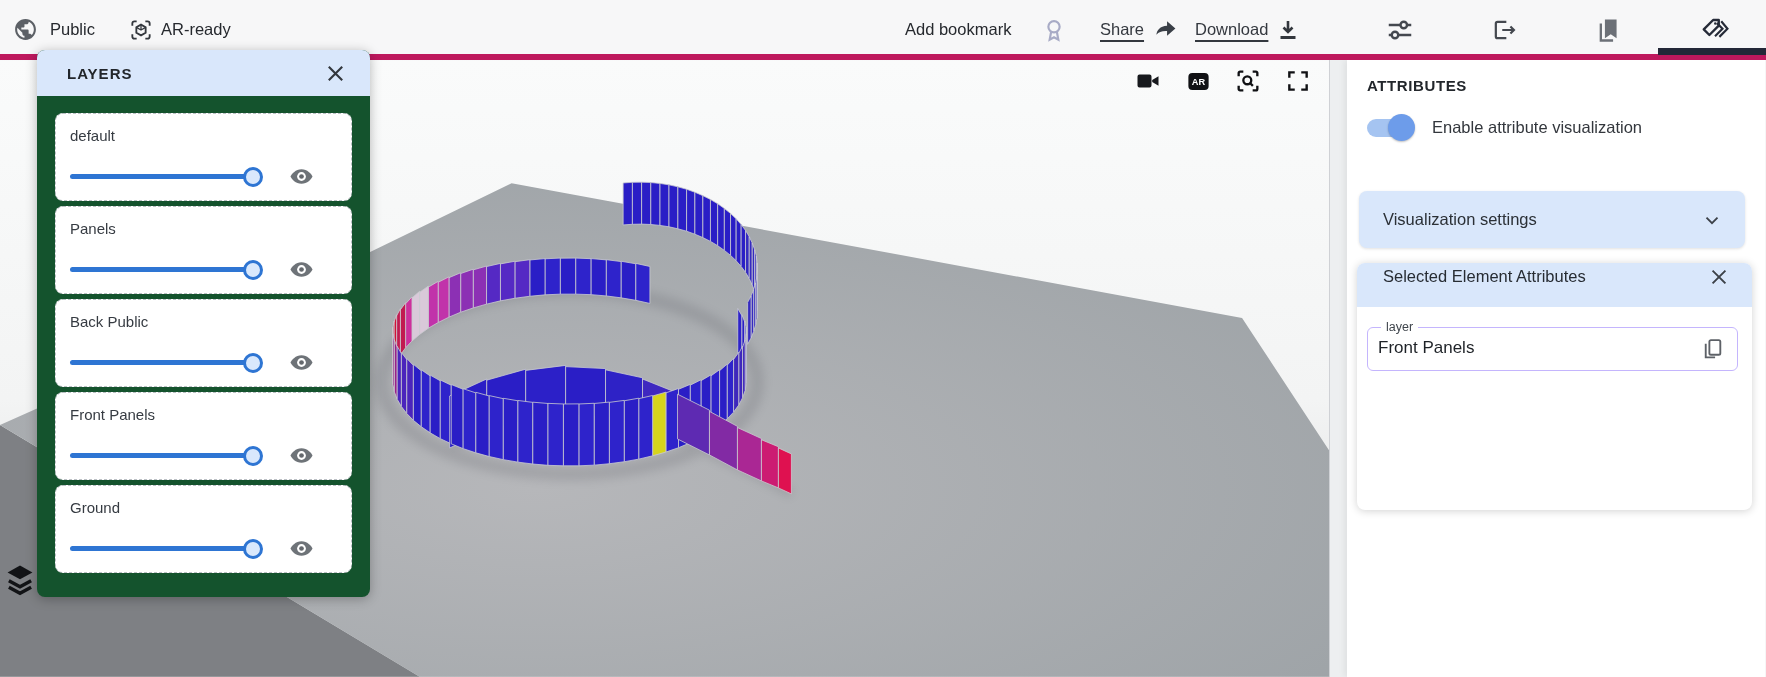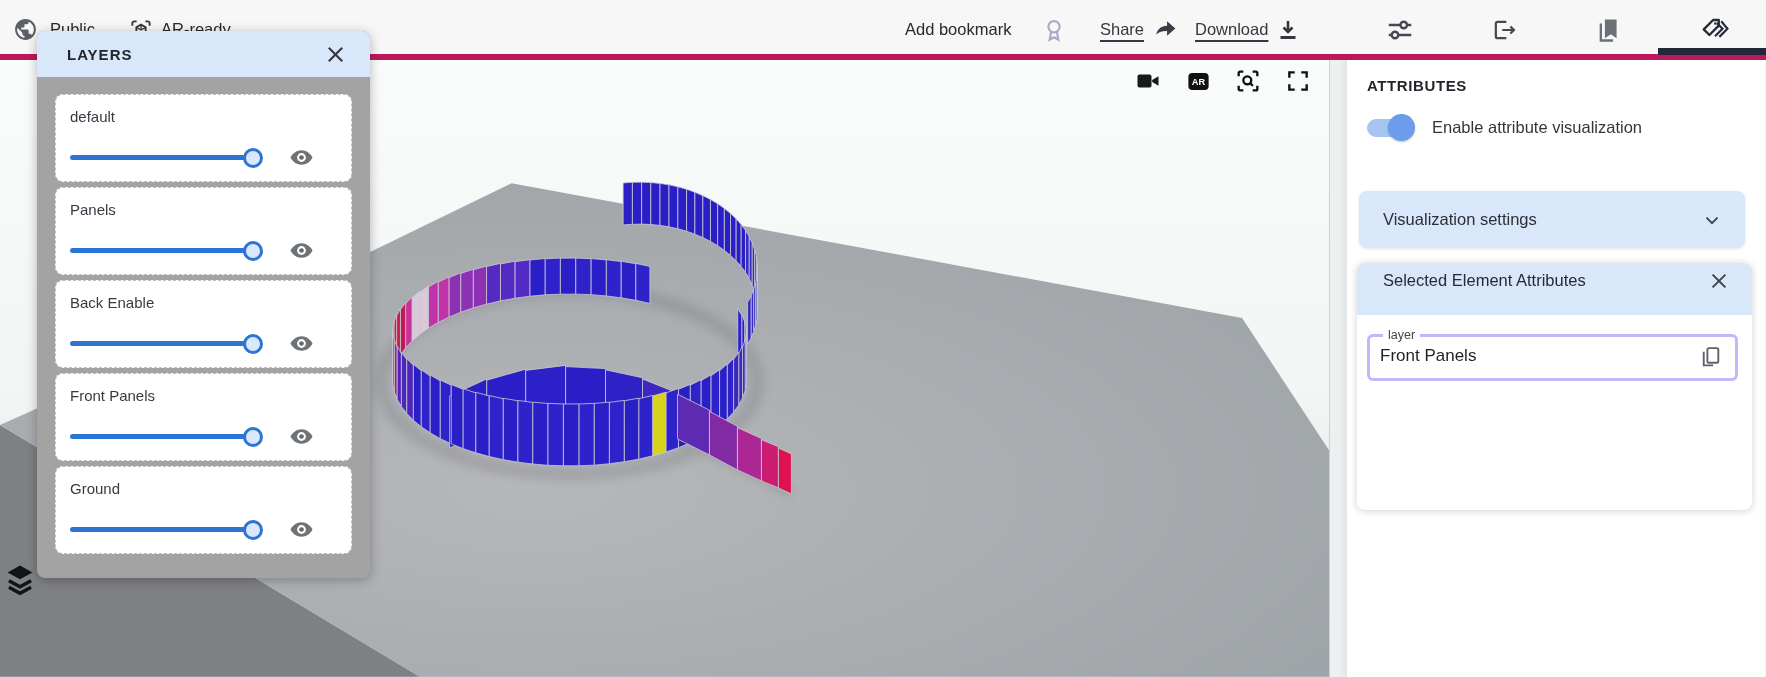--- a/index.html
+++ b/index.html
@@ -22,21 +22,21 @@
   .viewport{position:relative;width:1330px;height:617px;background:#f4f5f6;border-right:1px solid #cfd1d5;}
   .vp-gutter{width:17px;height:617px;background:#edeff0;}
 
   
   .hud{position:absolute;top:4px;right:14px;display:flex;gap:16px;z-index:2;}
 
   .layers-fab{position:absolute;left:4px;top:503px;width:32px;height:34px;z-index:2;
               display:flex;align-items:center;justify-content:center;cursor:pointer;}
 
   
-  .layers-panel{position:absolute;left:37px;top:31px;width:333px;height:547px;background:#a3a3a3;
+  .layers-panel{position:absolute;left:37px;top:50px;width:333px;height:547px;background:#14532d;
                 border-radius:8px;box-shadow:0 2px 12px rgba(0,0,0,.28);z-index:5;overflow:hidden;}
   .layers-header{height:46px;background:#d9e7fb;display:flex;align-items:center;
                  justify-content:space-between;padding:0 18px 0 30px;}
   .layers-title{font-size:15px;font-weight:700;letter-spacing:1px;color:#22262b;}
   .layers-body{padding:17px 18px 0 18px;}
   .layer-item{position:relative;height:88px;border:1.4px dashed #bcc0c5;border-radius:8px;
               margin-bottom:5px;background:#fff;padding:13px 14px 0 14px;}
   .layer-name{font-size:15px;color:#363b42;}
   .slider-row{display:flex;align-items:center;margin-top:19px;}
   .slider{position:relative;width:184px;height:5px;border-radius:3px;background:#2e75d3;cursor:pointer;}
@@ -53,24 +53,24 @@
   .toggle{position:relative;width:47px;height:18px;border-radius:9px;background:#a5c4f1;cursor:pointer;}
   .toggle-thumb{position:absolute;left:21px;top:-4.5px;width:27px;height:27px;border-radius:50%;
                 background:#6d9cea;box-shadow:0 1px 2px rgba(0,0,0,.25);}
   .toggle-label{margin-left:18px;font-size:16.5px;color:#33373d;}
   .viz-bar{position:absolute;left:12px;top:131px;width:386px;height:57px;background:#d9e7fb;
            border-radius:8px;display:flex;align-items:center;justify-content:space-between;
            padding:0 22px 0 24px;cursor:pointer;box-shadow:0 1px 3px rgba(0,0,0,.12);}
   .viz-label{font-size:16.5px;color:#2b3036;}
   .sel-card{position:absolute;left:10px;top:203px;width:395px;height:247px;background:#ffffff;
             border-radius:8px;box-shadow:0 1px 8px rgba(0,0,0,.18);overflow:hidden;}
-  .sel-header{height:52px;background:#d9e7fb;display:flex;align-items:center;
+  .sel-header{height:44px;background:#d9e7fb;display:flex;align-items:center;
               justify-content:space-between;padding:0 16px 17px 26px;}
   .sel-title{font-size:16.5px;color:#272c33;}
-  .attr-field{border:3px solid #c4b5fd;border-radius:6px;margin:13px 14px 0 10px;
+  .attr-field{border:1px solid #c4b5fd;border-radius:6px;margin:13px 14px 0 10px;
               padding:1px 12px 9px 10px;}
   .attr-field.focused{border:2.4px solid #39415a;margin-top:27px;}
   .attr-field legend{font-size:12.5px;color:#40464d;padding:0 5px;margin-left:3px;}
   .field-row{display:flex;align-items:center;}
   .field-value{flex:1;font-size:17px;color:#1e2227;}
   .field-icons{display:flex;align-items:center;gap:14px;}
   .field-icons .icon-btn{width:26px;height:26px;}
 
   svg{display:block;}
 </style>
@@ -452,21 +452,21 @@
                   <path fill="#6e7378" d="M12 5.5c-5.2 0-8.7 4.1-9.8 6.5 1.1 2.4 4.6 6.5 9.8 6.5s8.7-4.1 9.8-6.5C20.7 9.6 17.2 5.5 12 5.5z"></path>
                   <circle cx="12" cy="12" r="3.9" fill="#ffffff"></circle>
                   <circle cx="12" cy="12" r="2.1" fill="#64686d"></circle>
                 </svg>
               </span>
           </span>
         </div>
       </div>
 
       <div class="layer-item">
-        <div class="layer-name">Back Enable</div>
+        <div class="layer-name">Back Public</div>
         <div class="slider-row">
           <div class="slider">
               <span class="slider-thumb"></span>
             </div>
           <span class="layer-eye">
             <span>
                 <svg width="27" height="27" viewBox="0 0 24 24">
                   <path fill="#6e7378" d="M12 5.5c-5.2 0-8.7 4.1-9.8 6.5 1.1 2.4 4.6 6.5 9.8 6.5s8.7-4.1 9.8-6.5C20.7 9.6 17.2 5.5 12 5.5z"></path>
                   <circle cx="12" cy="12" r="3.9" fill="#ffffff"></circle>
                   <circle cx="12" cy="12" r="2.1" fill="#64686d"></circle>

